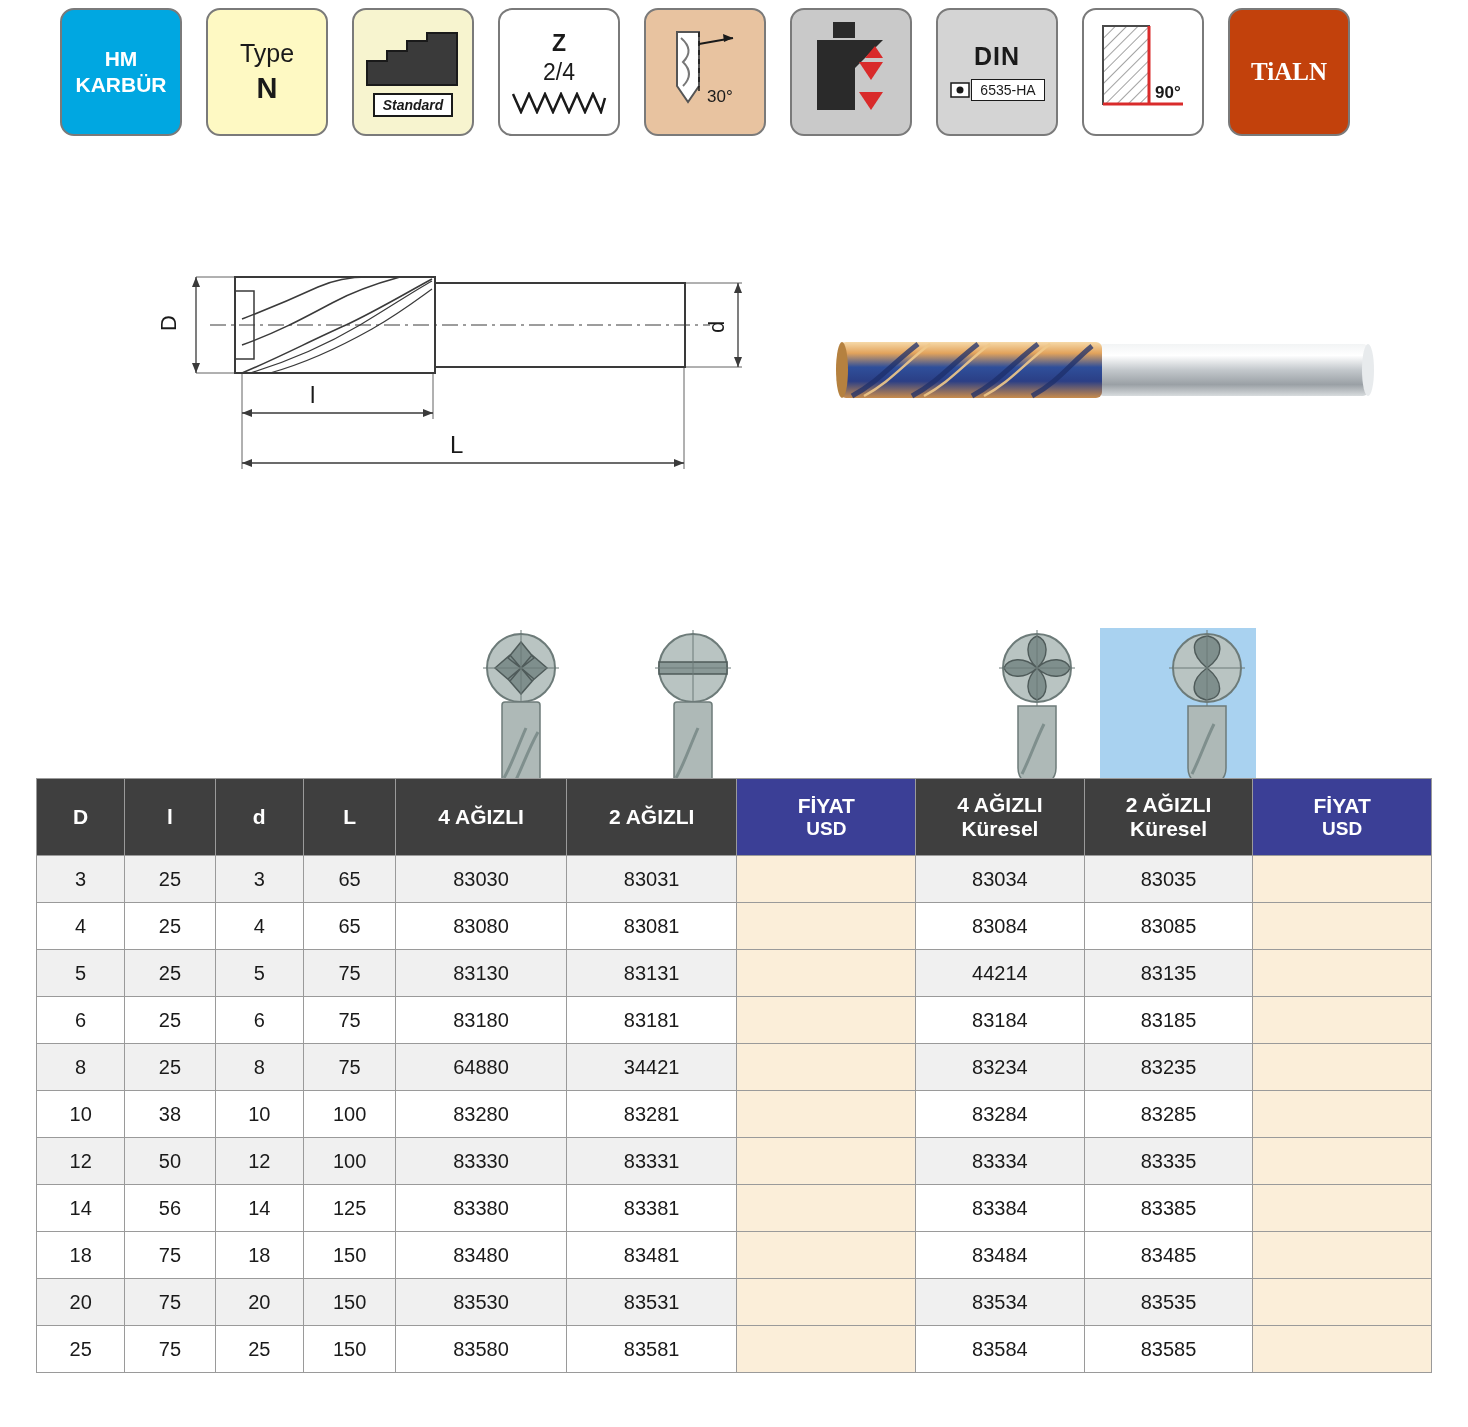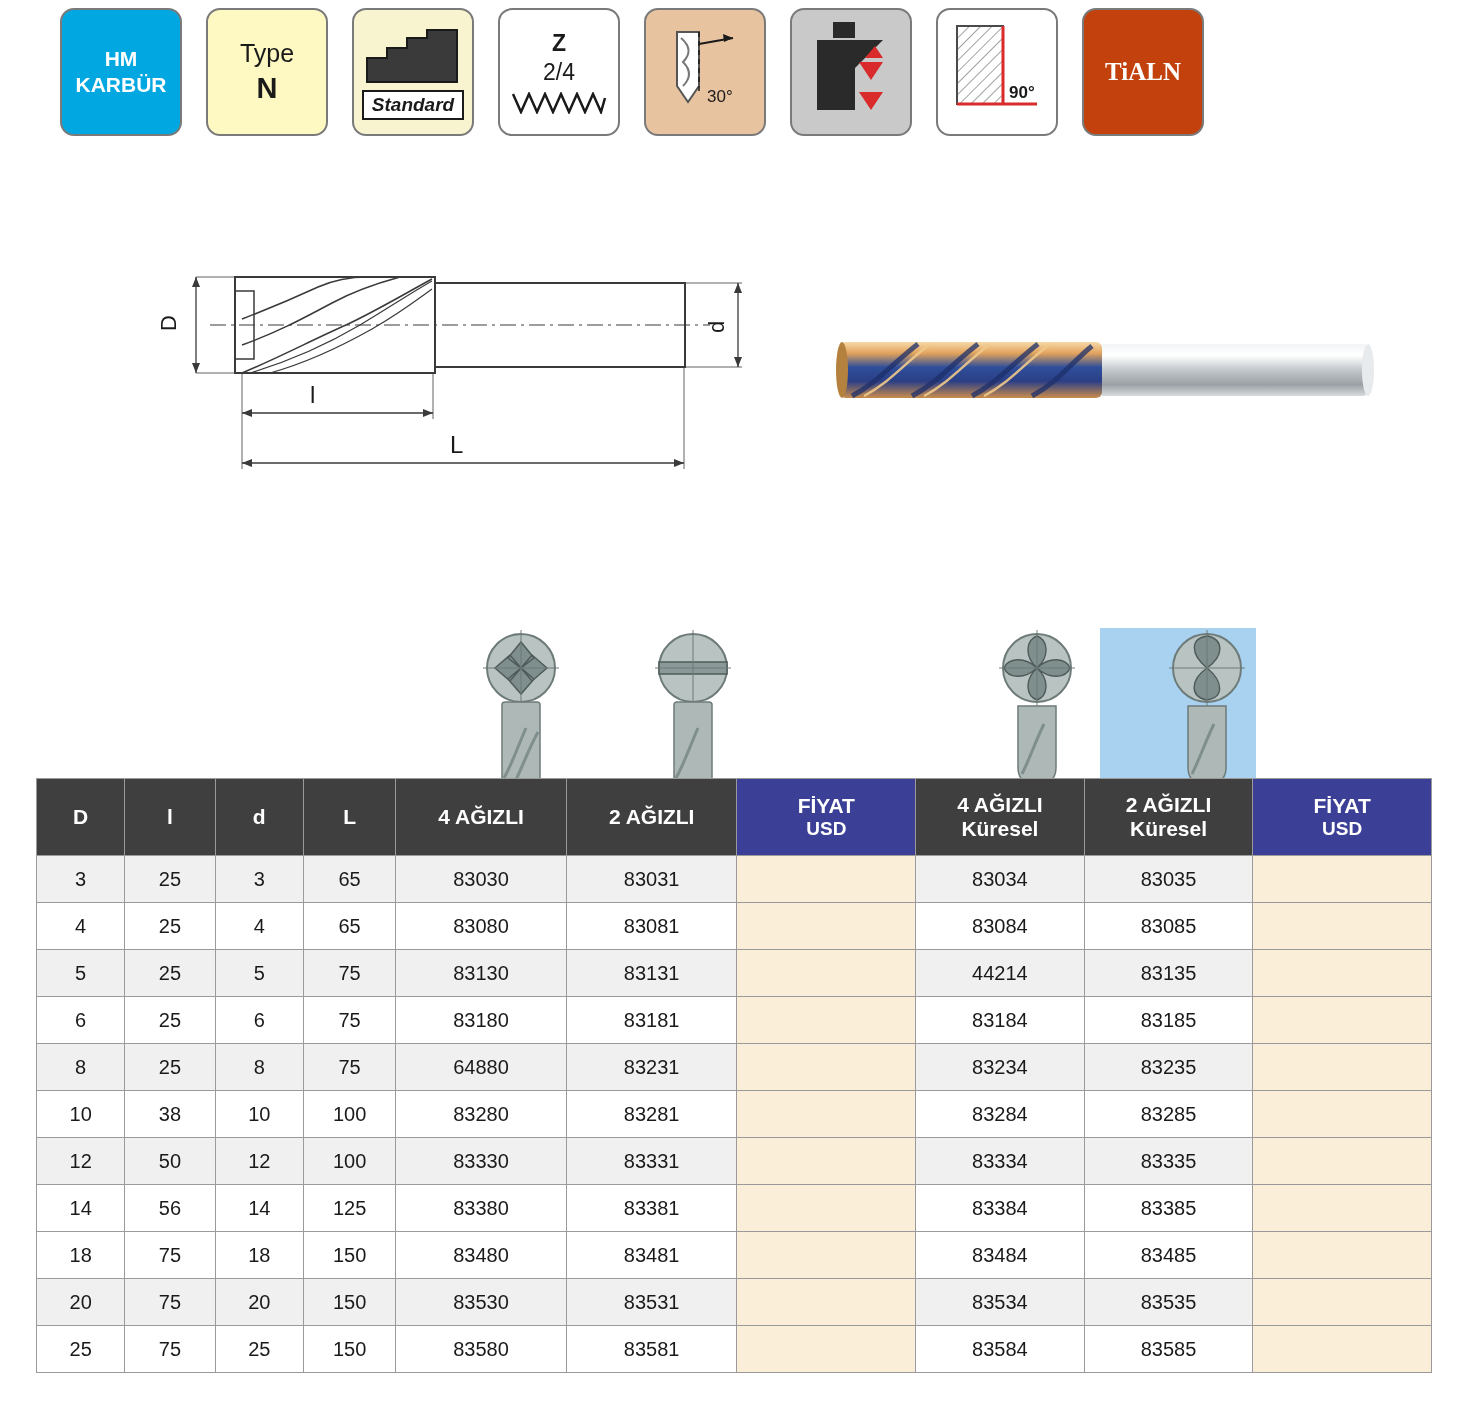--- a/index.html
+++ b/index.html
@@ -89,21 +89,21 @@
     border: 2px solid #7a7a7a;
     color: #ffffff;
     font-size: 25px;
     font-weight: bold;
     font-family: Liberation Serif, serif;
   }
 
   .std-label {
     border: 2px solid #1a1a1a;
     background: #ffffff;
-    font-size: 19px;
+    font-size: 14px;
     font-weight: bold;
     padding: 2px 8px;
     font-style: italic;
     margin-top: 6px;
   }
   .zigzag { margin-top: 6px; }
 
   .din-box {
     border: 1.5px solid #1a1a1a;
     background: #ffffff;
@@ -218,20 +218,30 @@
     <svg width="108" height="108" viewBox="0 0 108 108">
       <rect x="36" y="4" width="22" height="16" fill="#2a2a2a"></rect>
       <path d="M20,22 L58,22 L58,92 L20,92 Z" fill="#2a2a2a"></path>
       <path d="M58,22 L86,22 L58,50 Z" fill="#2a2a2a"></path>
       <polygon points="62,44 86,44 74,62" fill="#d92b2b"></polygon>
       <polygon points="86,40 68,40 78,28" fill="#d92b2b"></polygon>
       <polygon points="62,74 86,74 74,92" fill="#d92b2b"></polygon>
     </svg>
   </div>
 
+  <div class="badge badge-din">
+    <span class="din-top">DIN</span>
+    <div style="display:flex;align-items:center;margin-top:6px;">
+      <svg width="22" height="26" viewBox="0 0 22 26">
+        <rect x="2" y="6" width="18" height="14" fill="#ffffff" stroke="#1a1a1a" stroke-width="1.5"></rect>
+        <circle cx="11" cy="13" r="3.5" fill="#1a1a1a"></circle>
+      </svg>
+      <span class="din-box" style="margin-top:0">6535-HA</span>
+    </div>
+  </div>
 
   <div class="badge badge-angle">
     <svg width="108" height="108" viewBox="0 0 108 108">
       <defs>
         <pattern id="hatch" width="8" height="8" patternUnits="userSpaceOnUse" patternTransform="rotate(45)">
           <line x1="0" y1="0" x2="0" y2="8" stroke="#8a8a8a" stroke-width="1.6"></line>
         </pattern>
       </defs>
       <rect x="14" y="8" width="46" height="78" fill="url(#hatch)" stroke="#4a4a4a" stroke-width="2"></rect>
       <line x1="14" y1="86" x2="94" y2="86" stroke="#d92b2b" stroke-width="3"></line>
@@ -466,21 +476,21 @@
       <td class="c-white">83184</td>
       <td class="c-white">83185</td>
       <td class="c-price"></td>
     </tr>
     <tr>
       <td class="c-light">8</td>
       <td class="c-light">25</td>
       <td class="c-light">8</td>
       <td class="c-light">75</td>
       <td class="c-light">64880</td>
-      <td class="c-light">83231</td>
+      <td class="c-light">34421</td>
       <td class="c-price"></td>
       <td class="c-light">83234</td>
       <td class="c-light">83235</td>
       <td class="c-price"></td>
     </tr>
     <tr>
       <td class="c-white">10</td>
       <td class="c-white">38</td>
       <td class="c-white">10</td>
       <td class="c-white">100</td>

